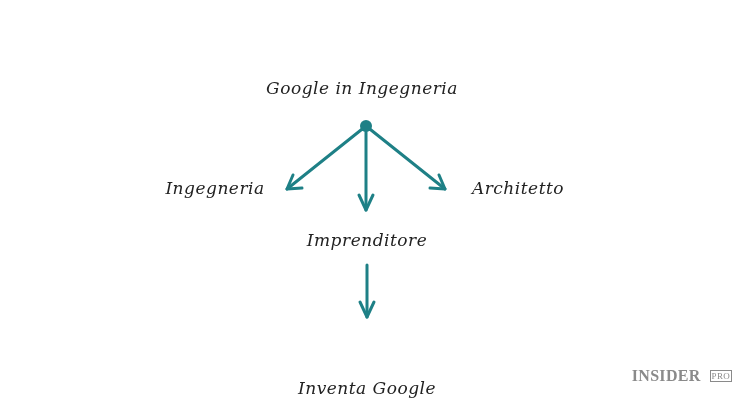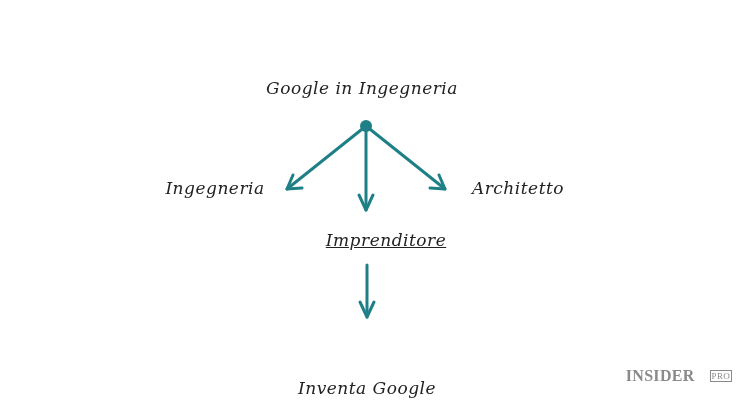--- a/index.html
+++ b/index.html
@@ -1,28 +1,28 @@
 <!DOCTYPE html>
 <html><head>
   <meta charset="utf-8">
   <style>
     html, body { margin: 0; padding: 0; background: #ffffff; }
     body { width: 750px; height: 402px; position: relative; overflow: hidden; font-family: "DejaVu Serif", serif; }
     .label { position: absolute; font-family: "DejaVu Serif", serif; font-style: italic; font-size: 17px; color: #222; white-space: nowrap; letter-spacing: 0.5px; transform: translateX(-50%); }
     svg.arrows { position: absolute; left: 0; top: 0; }
     .brand { position: absolute; right: 18px; bottom: 17px; font-family: "Liberation Serif", serif; font-weight: bold; font-size: 16px; color: #8a8a8a; letter-spacing: 0.3px; }
-    .brand .pro { font-size: 9px; font-weight: normal; border: 1px solid #8a8a8a; padding: 0 1px; margin-left: 15px; vertical-align: 2px; }
+    .brand .pro { font-size: 9px; font-weight: normal; border: 1px solid #8a8a8a; padding: 0 1px; margin-left: 9px; vertical-align: 2px; }
   </style>
 </head>
 <body>
 
 <div>
   <div class="label" style="left:362px; top:78px;">Google in Ingegneria</div>
   <div class="label" style="left:215px; top:178px;">Ingegneria</div>
-  <div class="label" style="left:386px; top:230px;text-decoration:underline;">Imprenditore</div>
+  <div class="label" style="left:367px; top:230px;">Imprenditore</div>
   <div class="label" style="left:518px; top:178px;">Architetto</div>
   <div class="label" style="left:367px; top:342px;margin-top:36px;">Inventa Google</div>
 
   <svg class="arrows" width="750" height="402">
     <g stroke="#1E8086" stroke-width="3" fill="none" stroke-linecap="round" stroke-linejoin="round">
       <g>
         <line x1="366" y1="126" x2="287" y2="189"></line>
         <polyline points="293,175 287,189 302,188"></polyline>
       </g>
       <g>

